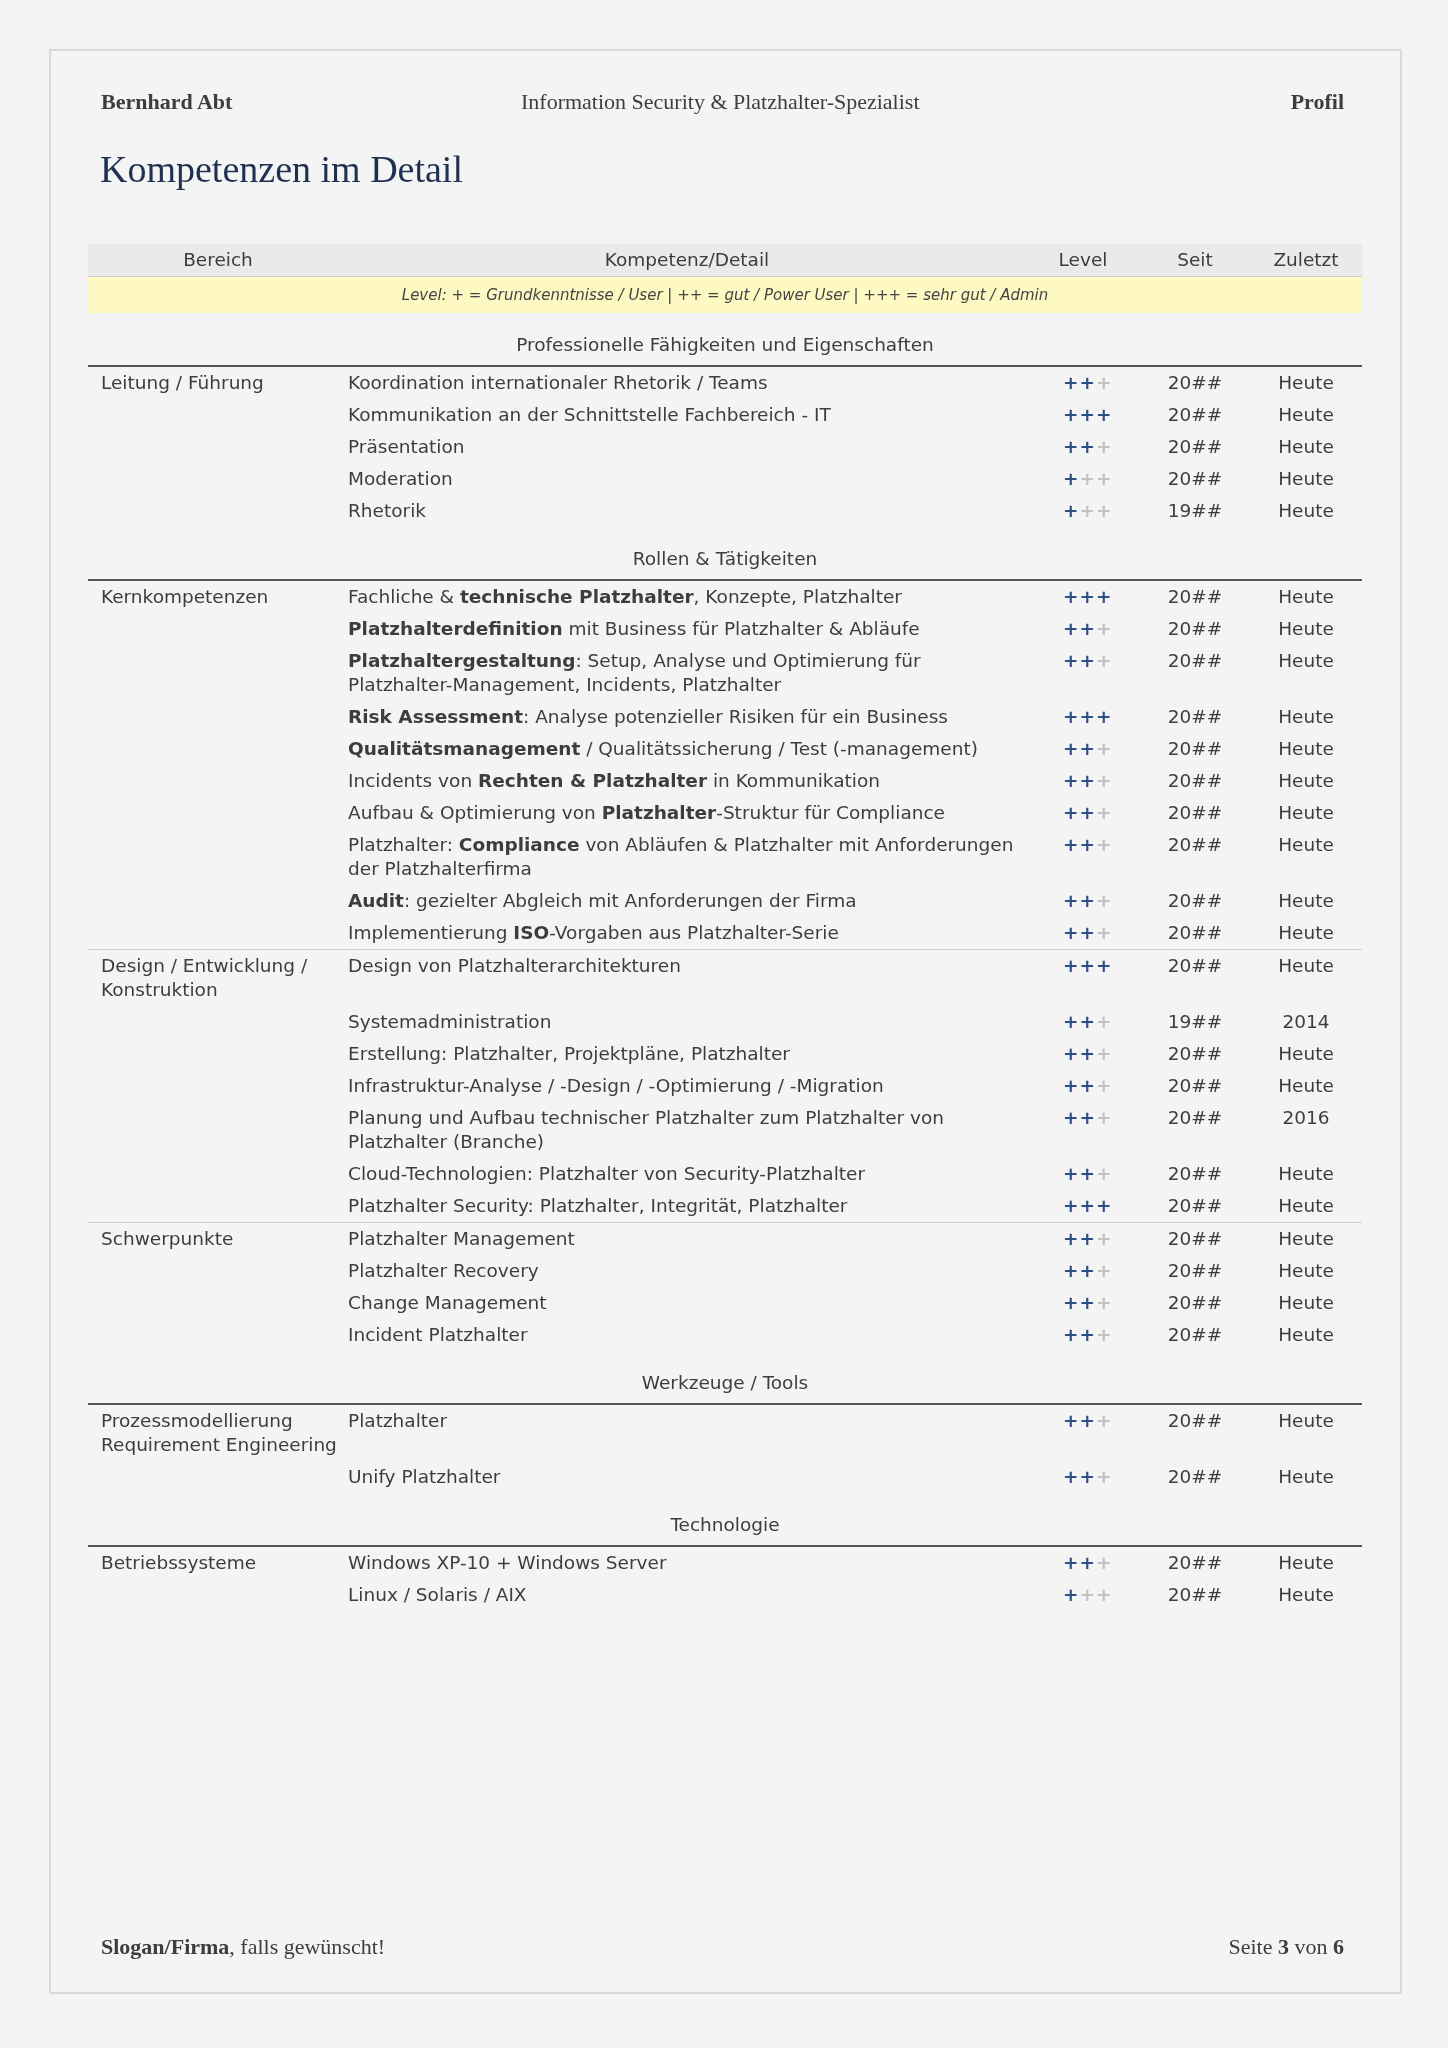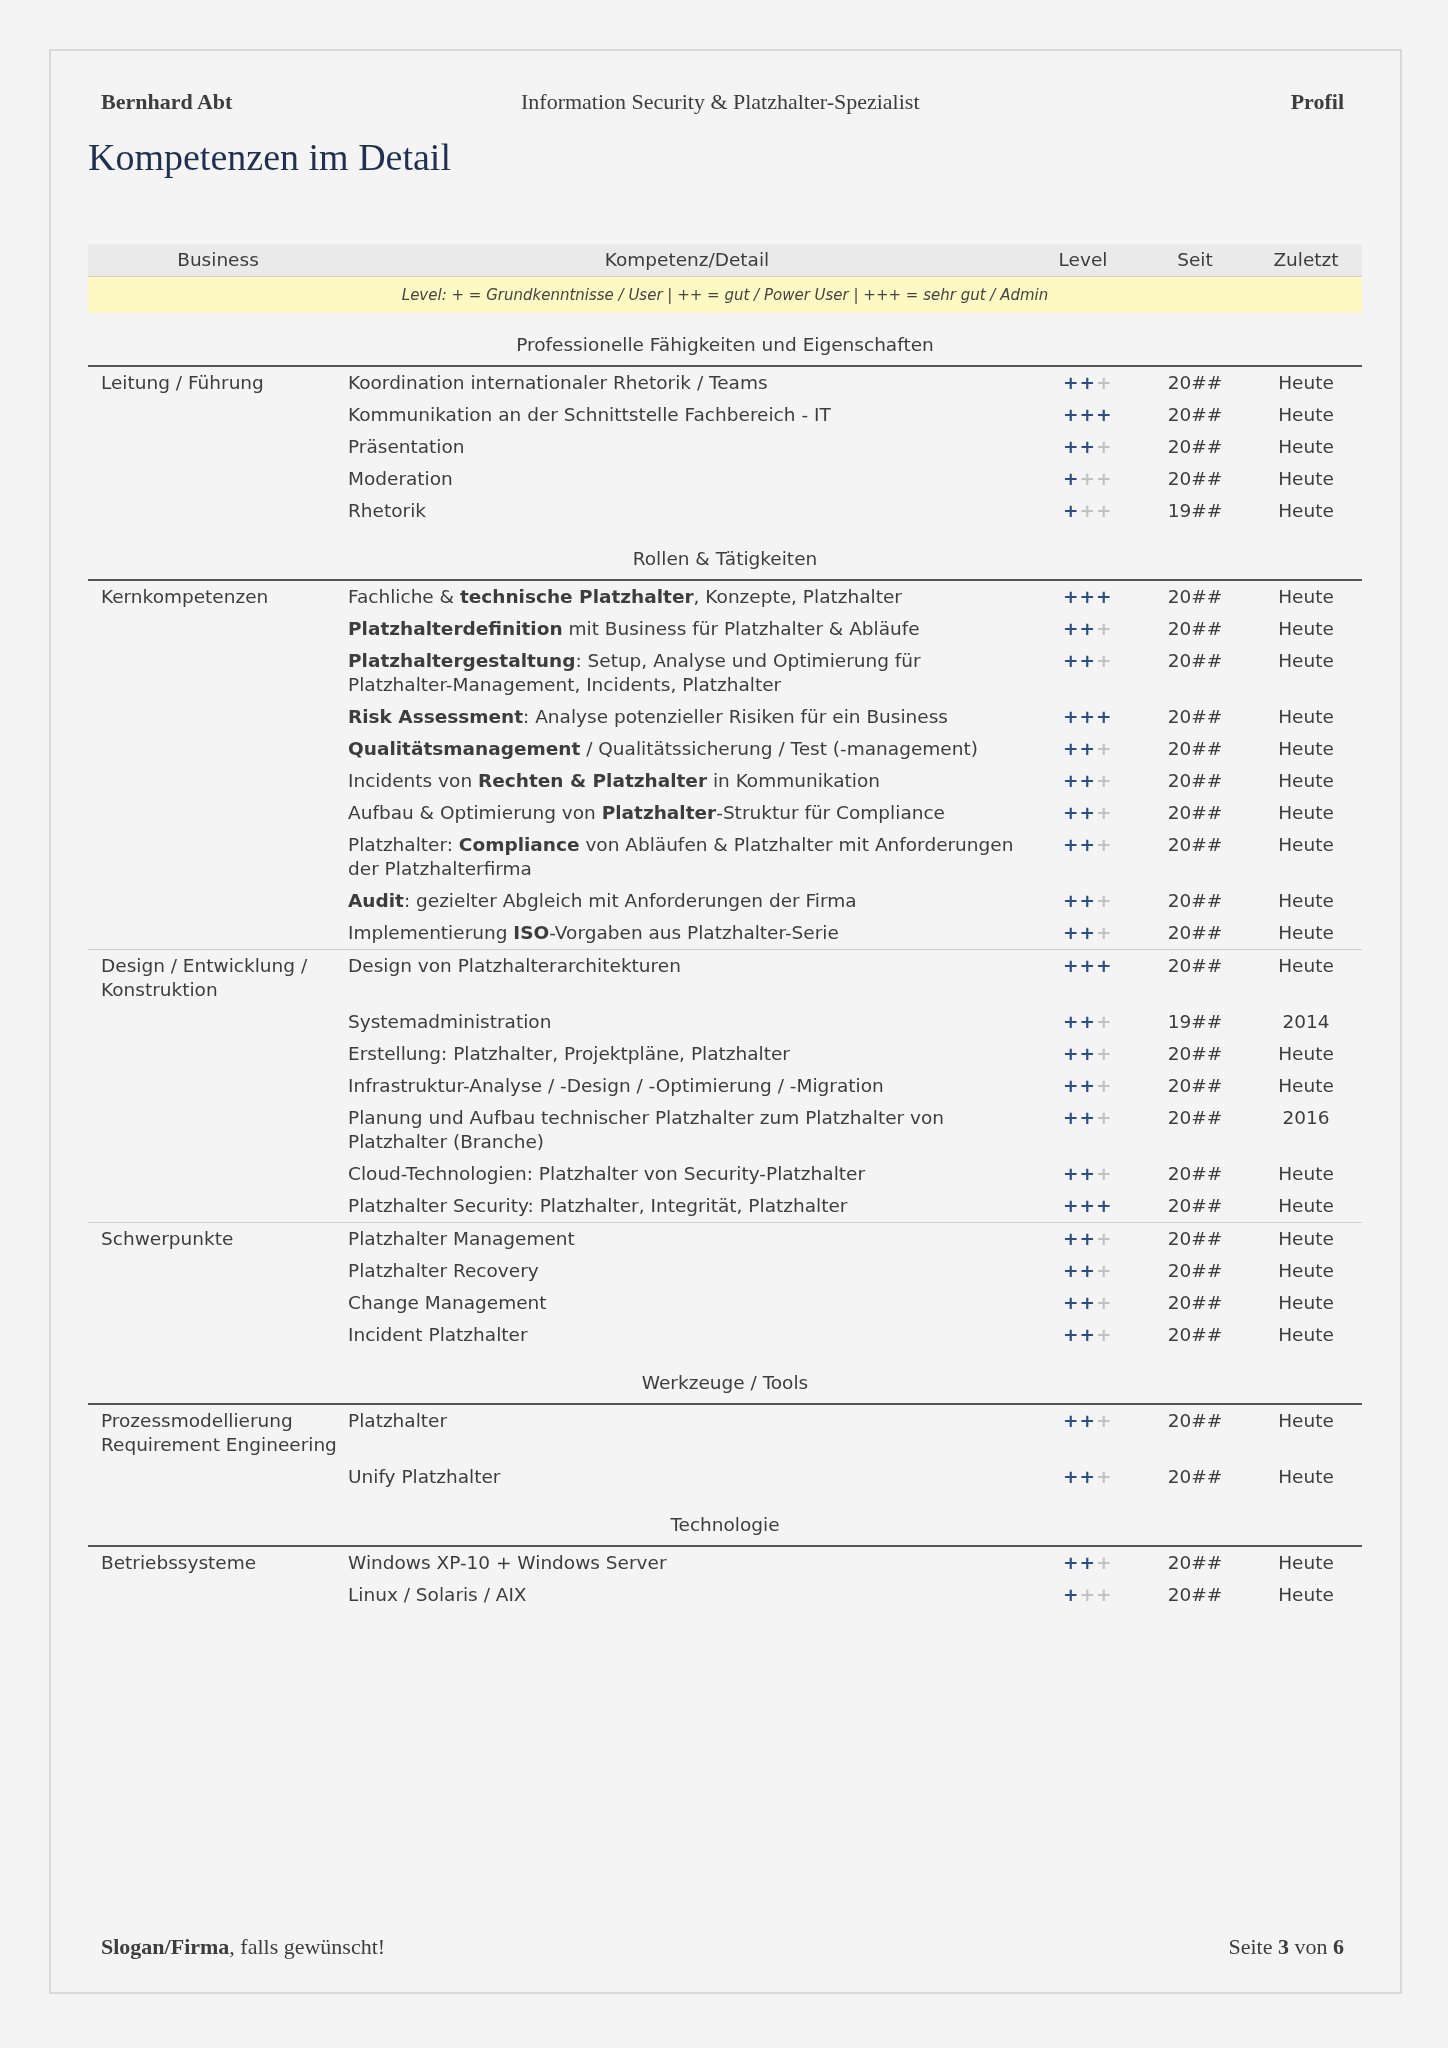--- a/index.html
+++ b/index.html
@@ -23,21 +23,21 @@
     position: absolute; top: 38px; left: 0; right: 0;
     font-family: "Liberation Serif", serif;
     font-size: 22px; color: #3d3d3d;
   }
   .hdr .name { position: absolute; left: 50px; font-weight: bold; }
   .hdr .center { position: absolute; left: 470px; }
   .hdr .right { position: absolute; right: 56px; font-weight: bold; }
   .title {
     position: absolute; top: 84px; left: 37px;
     font-family: "Liberation Serif", serif;
-    font-size: 38px; color: #1f3050; margin: 0; font-weight: normal;
+    font-size: 38px; color: #1f3050; margin: 12px; font-weight: normal;
   }
   table.comp {
     position: absolute; top: 193px; left: 37px;
     width: 1274px; border-collapse: collapse;
     font-size: 18.5px; line-height: 24px;
   }
   table.comp td, table.comp th { padding: 0; vertical-align: top; }
   .col-bereich { width: 260px; }
   .col-detail { width: 678px; }
   .col-level { width: 114px; }
@@ -86,21 +86,21 @@
   <table class="comp">
     <colgroup>
       <col class="col-bereich">
         <col class="col-detail">
         <col class="col-level">
         <col class="col-seit">
         <col class="col-zul">
     </colgroup>
     <thead>
       <tr class="h1">
-        <th>Business</th>
+        <th>Bereich</th>
         <th>Kompetenz/Detail</th>
         <th>Level</th>
         <th>Seit</th>
         <th>Zuletzt</th>
       </tr>
       <tr class="h2">
         <td colspan="5">Level: + = Grundkenntnisse / User | ++ = gut / Power User | +++ = sehr gut / Admin</td>
       </tr>
     </thead>
     <tbody id="table-body">

